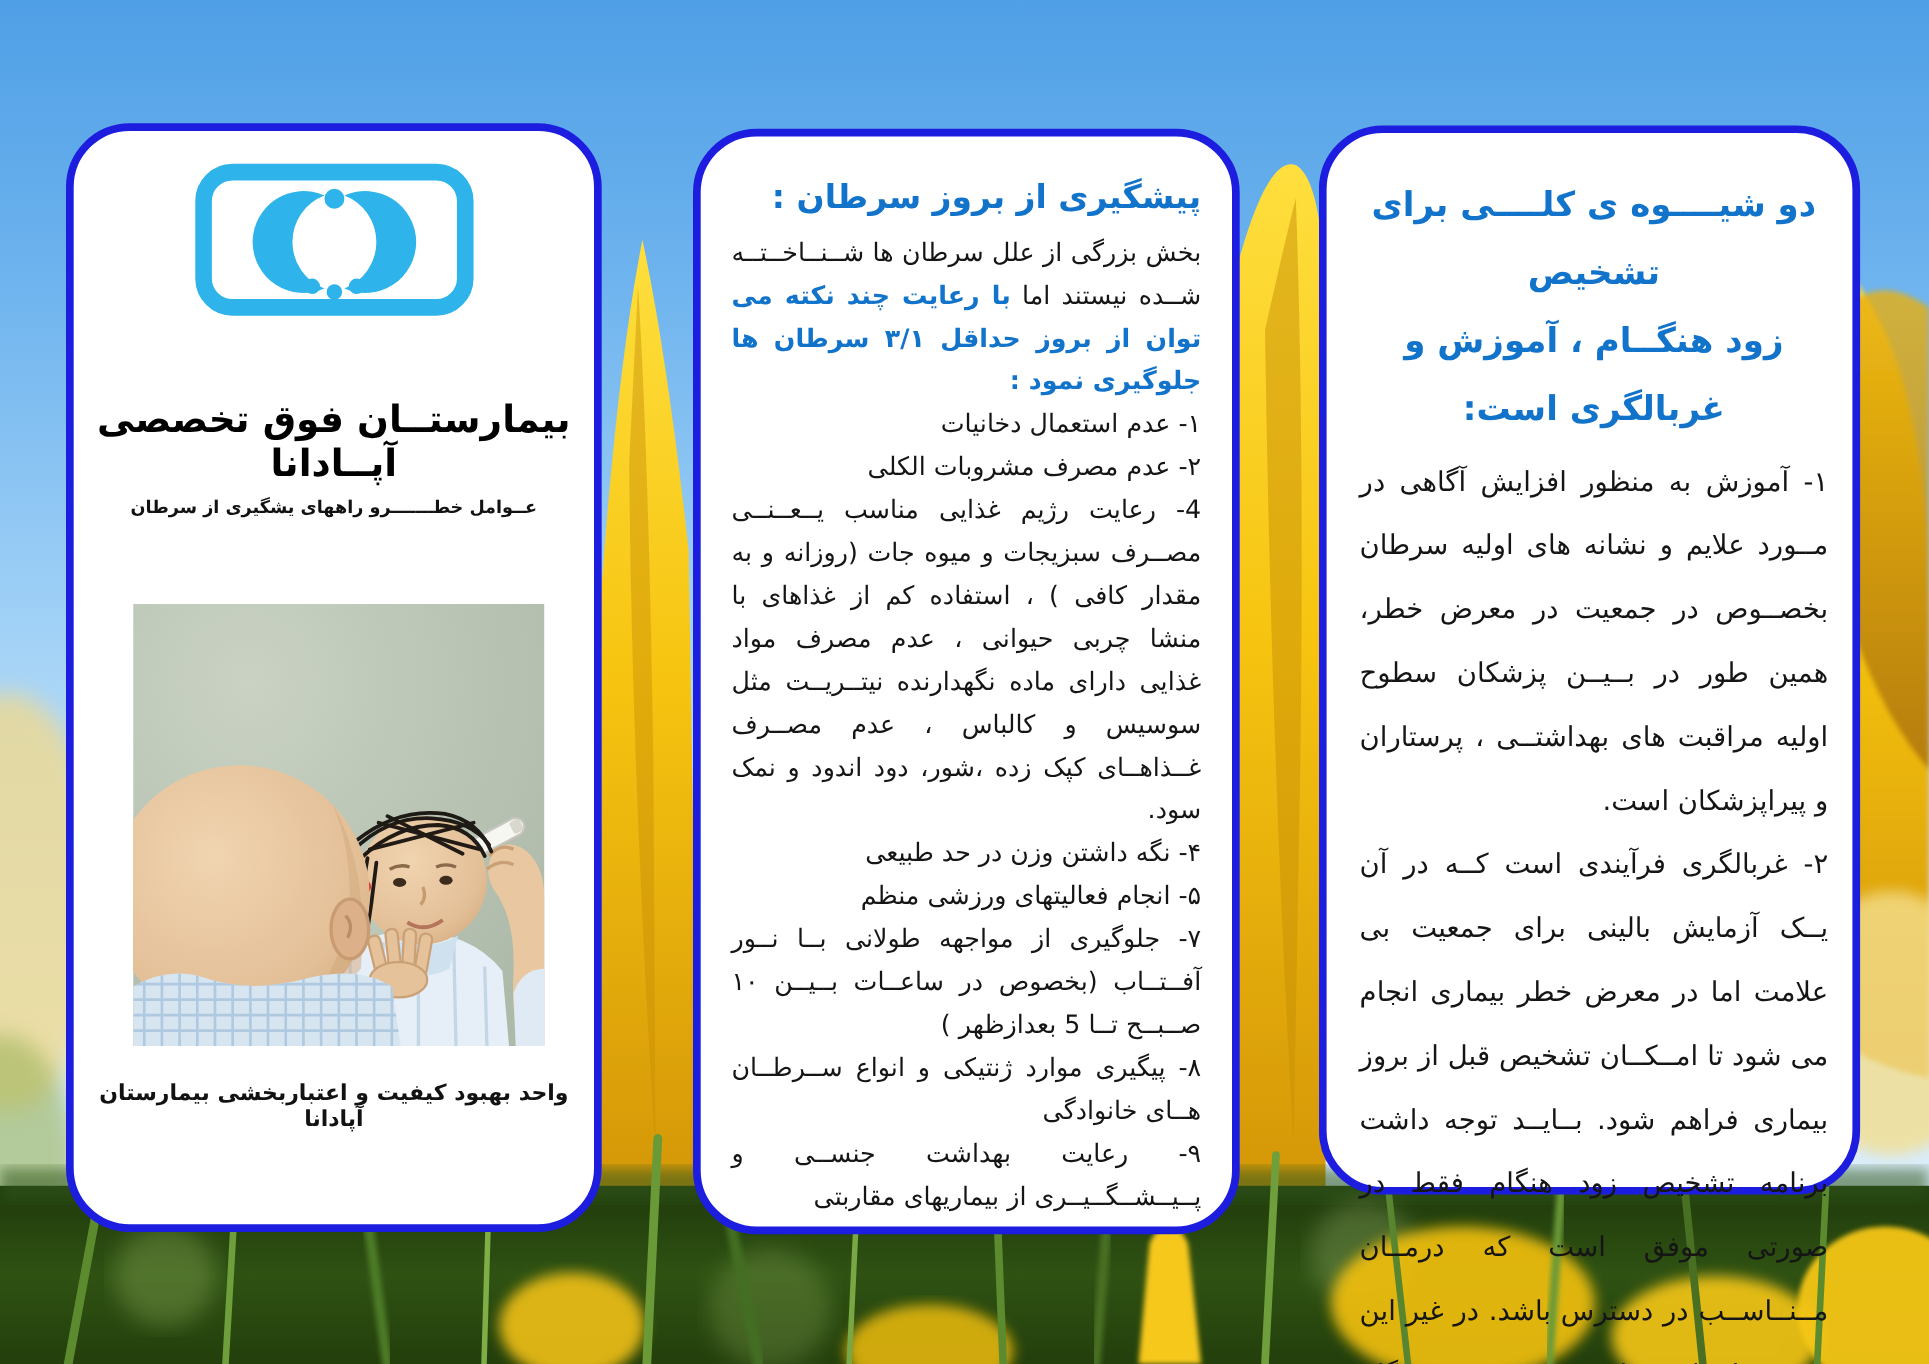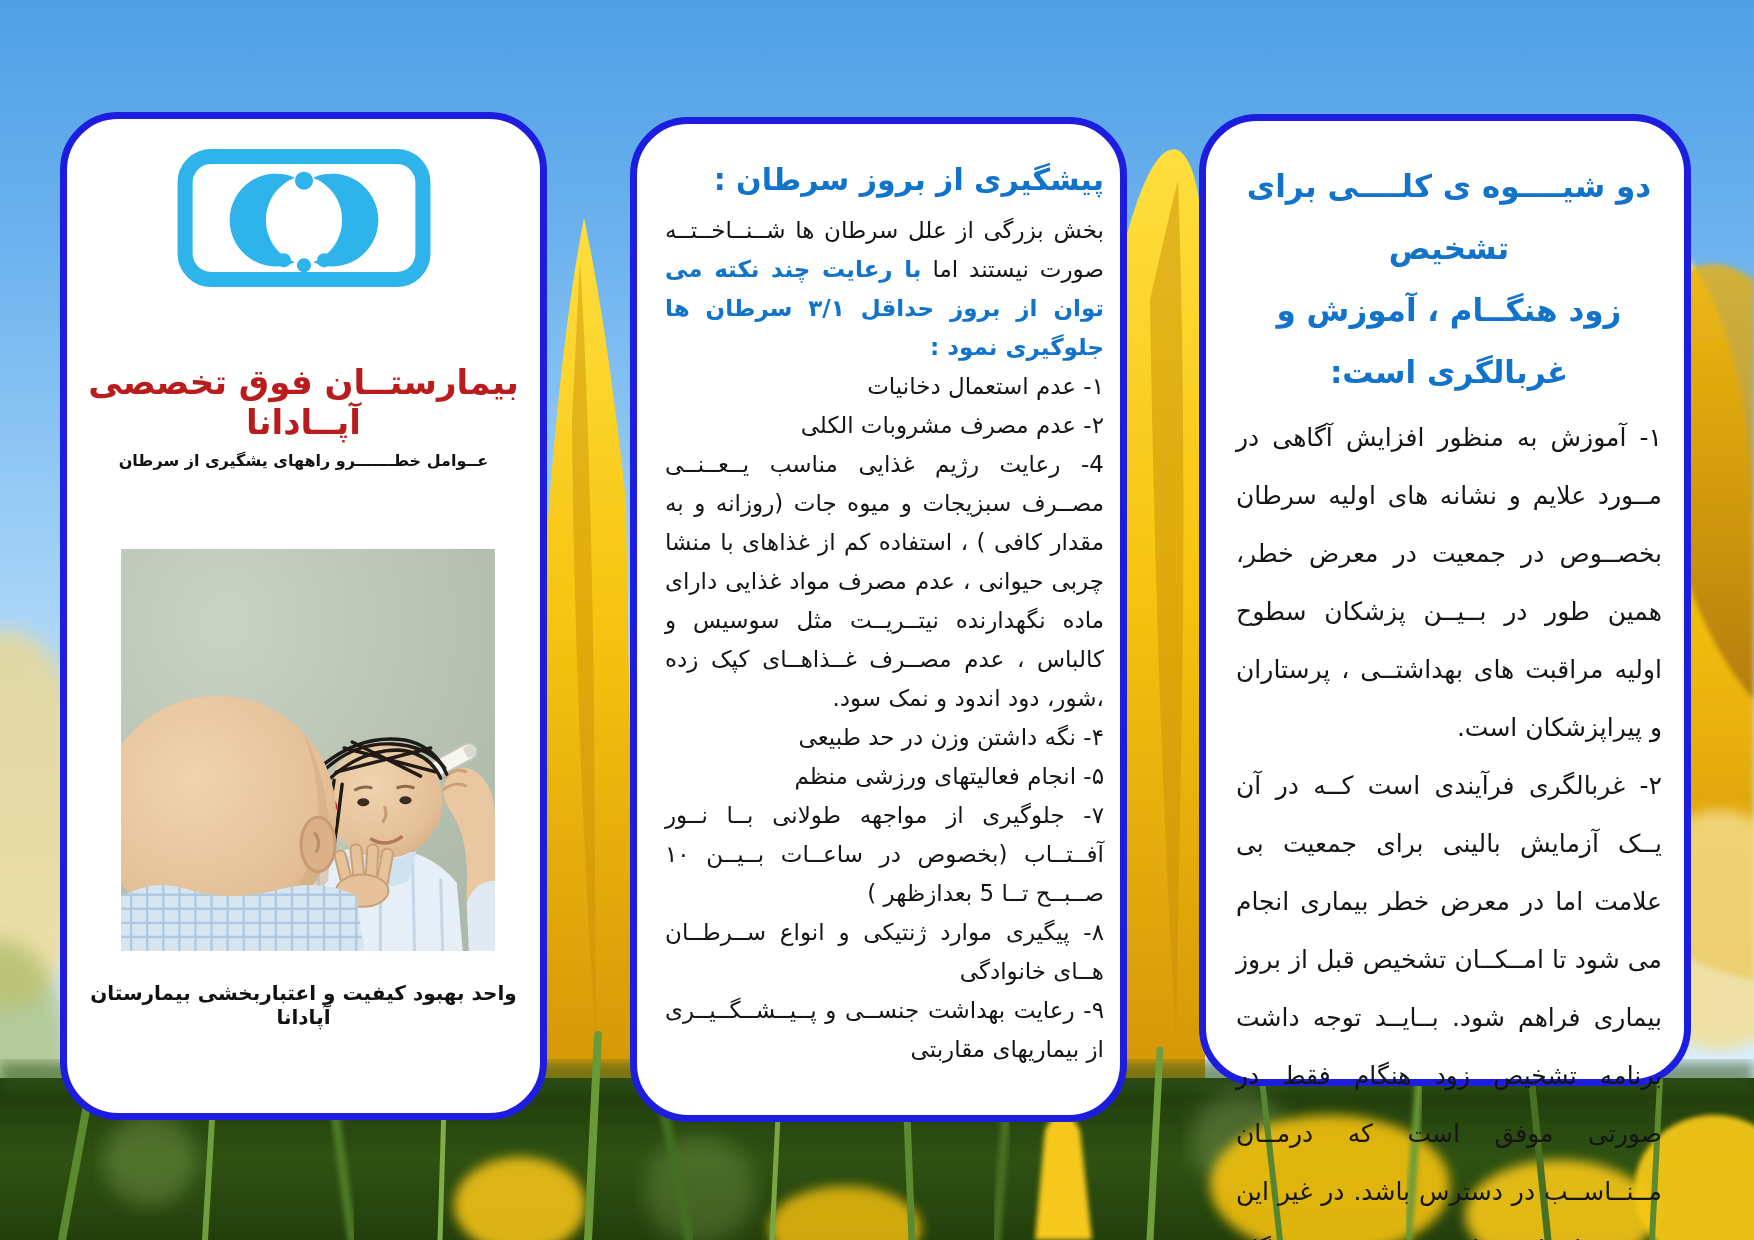--- a/index.html
+++ b/index.html
@@ -9,28 +9,28 @@
   .bg{position:absolute;inset:0;z-index:0;}
   
   .panel{position:absolute;z-index:2;background:#ffffff;border:7px solid #1d1de0;
          border-radius:58px;box-sizing:border-box;}
   #panel-left  {left:60px; top:112px; width:487px; height:1008px;}
   #panel-mid   {left:630px;top:117px; width:497px; height:1005px;}
   #panel-right {left:1199px;top:114px;width:492px; height:972px;}
   
   .logo-wrap{position:absolute;left:0;right:0;top:28px;display:flex;justify-content:center;}
   .hospital-name{position:absolute;left:0;right:0;top:243px;text-align:center;
-     direction:rtl;color:#b91c1c;font-weight:bold;font-size:34px;}
+     direction:rtl;color:#000000;font-weight:bold;font-size:34px;}
   .left-sub{position:absolute;left:0;right:0;top:332px;text-align:center;direction:rtl;
      color:#121212;font-weight:bold;font-size:16px;}
   .photo-wrap{position:absolute;left:54px;top:430px;width:374px;height:402px;}
   .left-caption{position:absolute;left:0;right:0;top:862px;text-align:center;direction:rtl;
      color:#121212;font-weight:bold;font-size:20px;}
   
-  .mid-inner{position:absolute;inset:0;padding:38px 16px 20px 28px;direction:rtl;border-radius:14px;}
+  .mid-inner{position:absolute;inset:0;padding:38px 28px 20px 28px;direction:rtl;border-radius:14px;}
   .mid-title{color:#1273cb;font-weight:bold;font-size:30px;text-align:right;margin:0 0 14px 0;}
   .mid-body{font-size:23px;line-height:39px;color:#151515;text-align:justify;text-align-last:right;}
   .mid-body p{margin:0;}
   .blue-strong{color:#1273cb;font-weight:bold;}
   
   .right-inner{position:absolute;inset:0;padding:34px 22px 20px 30px;direction:rtl;}
   .right-title{color:#1273cb;font-weight:bold;font-size:31px;text-align:center;line-height:62px;margin:0 0 6px 0;}
   .right-body{font-size:25px;line-height:58px;color:#151515;text-align:justify;text-align-last:right;}
   .right-body p{margin:0;}
 </style>
@@ -233,21 +233,21 @@
       </svg>
     </div>
 
     <div class="left-caption">واحد بهبود کیفیت و اعتباربخشی بیمارستان آپادانا</div>
   </div>
 
   <div class="panel" id="panel-mid">
     <div class="mid-inner">
       <h2 class="mid-title">پیشگیری از بروز سرطان :</h2>
       <div class="mid-body">
-        <p><span>بخش بزرگی از علل سرطان ها شــنــاخــتــه  صورت نیستند اما </span><span class="blue-strong">با رعایت چند نکته می  توان  از   بروز حداقل ۳/۱ سرطان ها جلوگیری نمود :</span></p>
+        <p><span>بخش بزرگی از علل سرطان ها شــنــاخــتــه  شــده نیستند اما </span><span class="blue-strong">با رعایت چند نکته می  توان  از   بروز حداقل ۳/۱ سرطان ها جلوگیری نمود :</span></p>
         <p>۱- عدم استعمال دخانیات</p>
         <p>۲- عدم مصرف مشروبات الکلی</p>
         <p>4- رعایت رژیم غذایی مناسب  یــعــنــی  مصــرف سبزیجات و میوه جات (روزانه و به مقدار کافی ) ، استفاده کم از غذاهای با منشا چربی حیوانی ، عدم مصرف مواد غذایی دارای ماده نگهدارنده نیتــریــت مثل سوسیس و کالباس ، عدم مصــرف  غــذاهــای کپک زده ،شور، دود اندود و نمک سود.</p>
         <p>۴- نگه داشتن وزن در حد طبیعی</p>
         <p>۵- انجام فعالیتهای ورزشی منظم</p>
         <p>۷- جلوگیری از مواجهه طولانی بــا  نــور  آفــتــاب (بخصوص در ساعــات  بــیــن  ۱۰  صــبــح  تــا  5 بعدازظهر )</p>
         <p>۸- پیگیری موارد ژنتیکی و انواع  ســرطــان  هــای خانوادگی</p>
         <p>۹- رعایت بهداشت جنســی  و  پــیــشــگــیــری  از بیماریهای مقاربتی</p>
       </div>
     </div>

